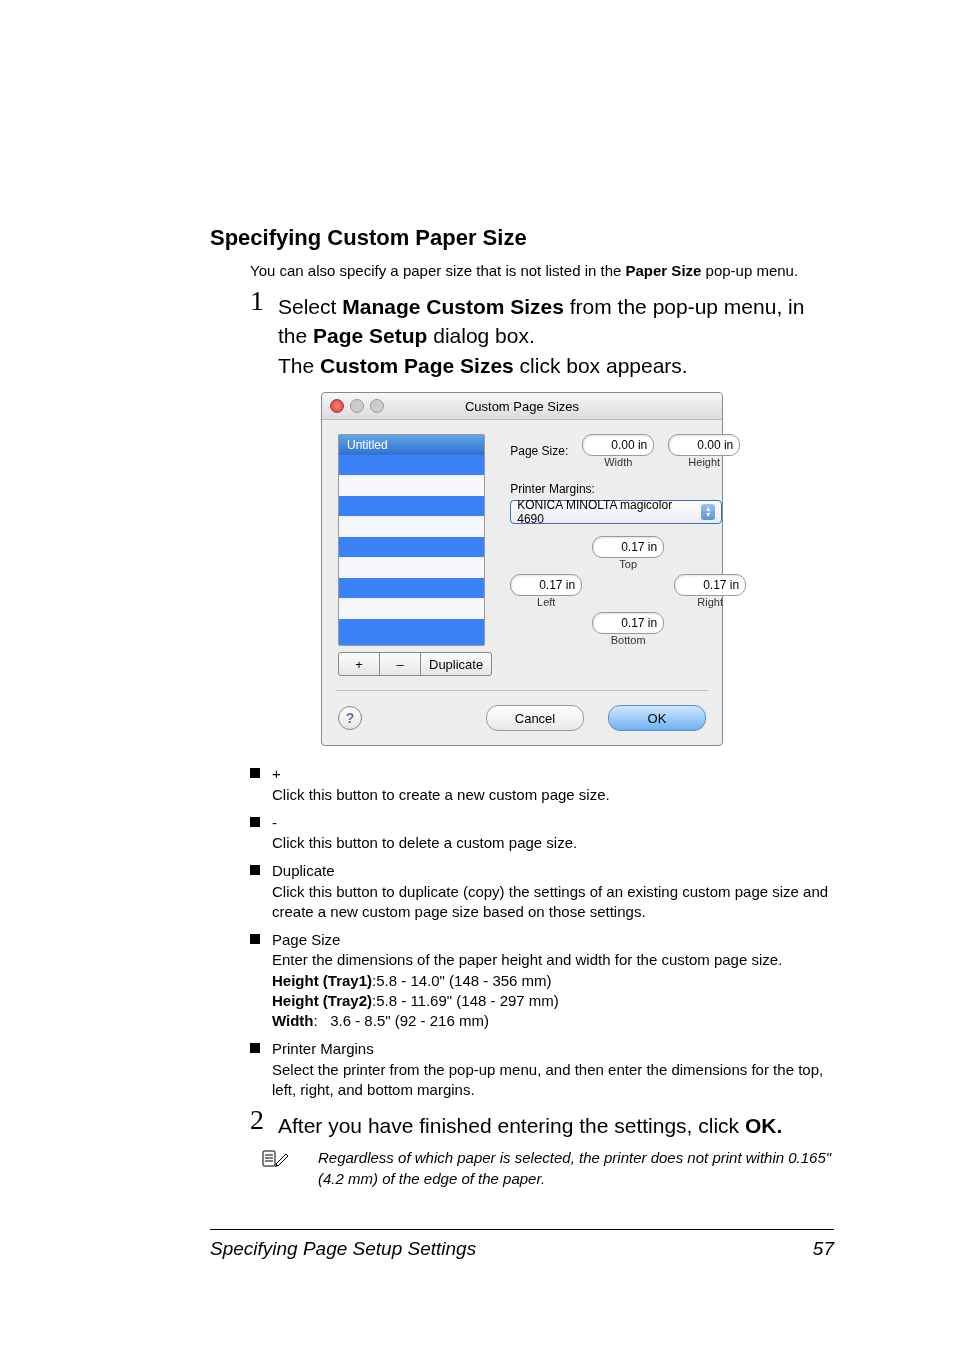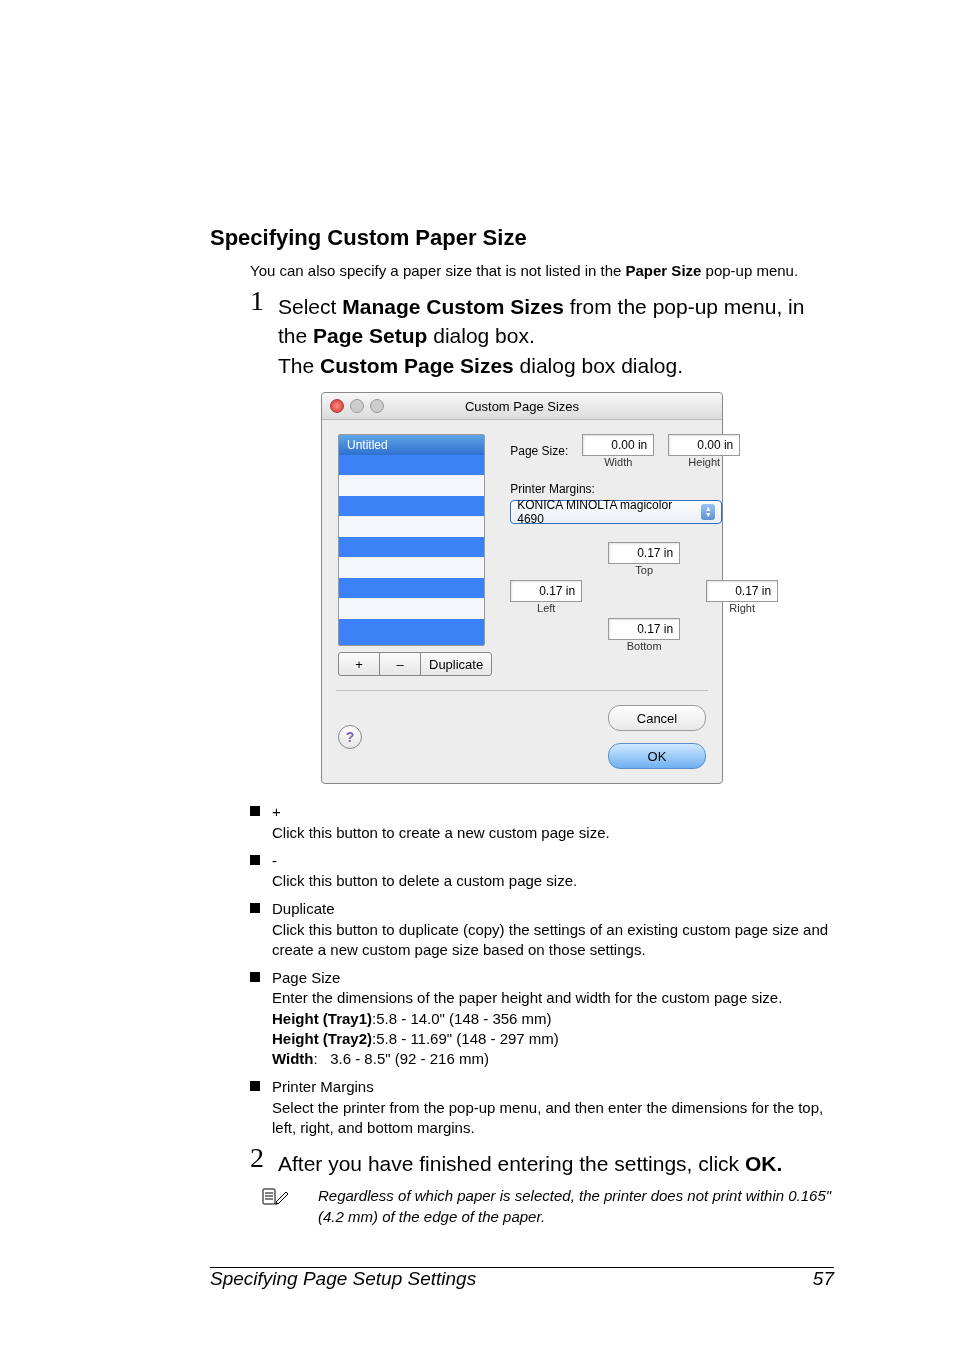--- a/index.html
+++ b/index.html
@@ -132,21 +132,21 @@
     gap: 12px;
   }
   .field {
     border: 1px solid #999;
     background: #fff;
     height: 20px;
     width: 58px;
     text-align: right;
     padding: 0 6px;
     font-size: 12px;
-    border-radius: 0;
+    border-radius: 10px;
     display: inline-flex;
     align-items: center;
     justify-content: flex-end;
     box-shadow: inset 1px 1px 2px rgba(0,0,0,0.12);
   }
   .mini-label {
     font-size: 11px;
     text-align: center;
     color: #333;
   }
@@ -174,23 +174,23 @@
     align-items: center;
     justify-content: center;
     font-size: 7px;
     line-height: 6px;
     color: #fff;
   }
   .margins-grid {
     display: grid;
     grid-template-columns: 1fr 1fr 1fr;
     grid-template-rows: auto auto auto auto;
-    gap: 4px 26px;
-    align-items: center;
-    margin-top: 18px;
+    gap: 4px 10px;
+    align-items: center;
+    margin-top: 12px;
     justify-items: center;
   }
   .bullet-list {
     margin-top: 18px;
   }
   .bullet-item {
     display: flex;
     align-items: flex-start;
     margin-top: 8px;
     font-size: 15px;
@@ -226,22 +226,21 @@
     background: linear-gradient(#fcfcfc,#e6e6e6);
     color: #7a5fae;
     font-weight: bold;
     display: flex;
     align-items: center;
     justify-content: center;
     font-size: 14px;
   }
   .btns {
     display: flex;
-    gap: 12px;
-    flex-direction: column;
+    gap: 24px;
   }
   .aqua-btn {
     height: 24px;
     min-width: 72px;
     border: 1px solid #9a9a9a;
     border-radius: 12px;
     background: linear-gradient(#ffffff,#e8e8e8);
     display: flex;
     align-items: center;
     justify-content: center;
@@ -264,21 +263,21 @@
   }
   .note-icon {
     font-style: normal;
     font-size: 18px;
     line-height: 1.1;
     flex-shrink:0;
   }
   .footer {
     border-top: 1px solid #000;
     margin-top: 40px;
-    padding-top: 0;
+    padding-top: 8px;
     display: flex;
     justify-content: space-between;
     font-style: italic;
     font-size: 19px;
   }
   .footer .pn {
     font-style: italic;
   }
 </style>
 </head>
@@ -290,21 +289,21 @@
 
   <div class="body-indent">
     <span>You can also specify a paper size that is not listed in the </span><b>Paper Size</b><span> pop-up menu.</span>
   </div>
 
   <div class="body-indent step">
     <div class="step-num">1</div>
     <div class="step-body">
       <span>Select </span><b>Manage Custom Sizes</b><span> from the pop-up menu, in the </span><b>Page Setup</b><span> dialog box.</span>
       <div class="" style="margin-top:2px;">
-        <span>The </span><b>Custom Page Sizes</b><span> dialog box dialog.</span>
+        <span>The </span><b>Custom Page Sizes</b><span> click box appears.</span>
       </div>
     </div>
   </div>
 
   <div class="figure">
     <div class="dialog">
       <div class="dialog-title-bar">
         <div class="traffic">
           <div class="tl red"></div>
           <div class="tl"></div>

